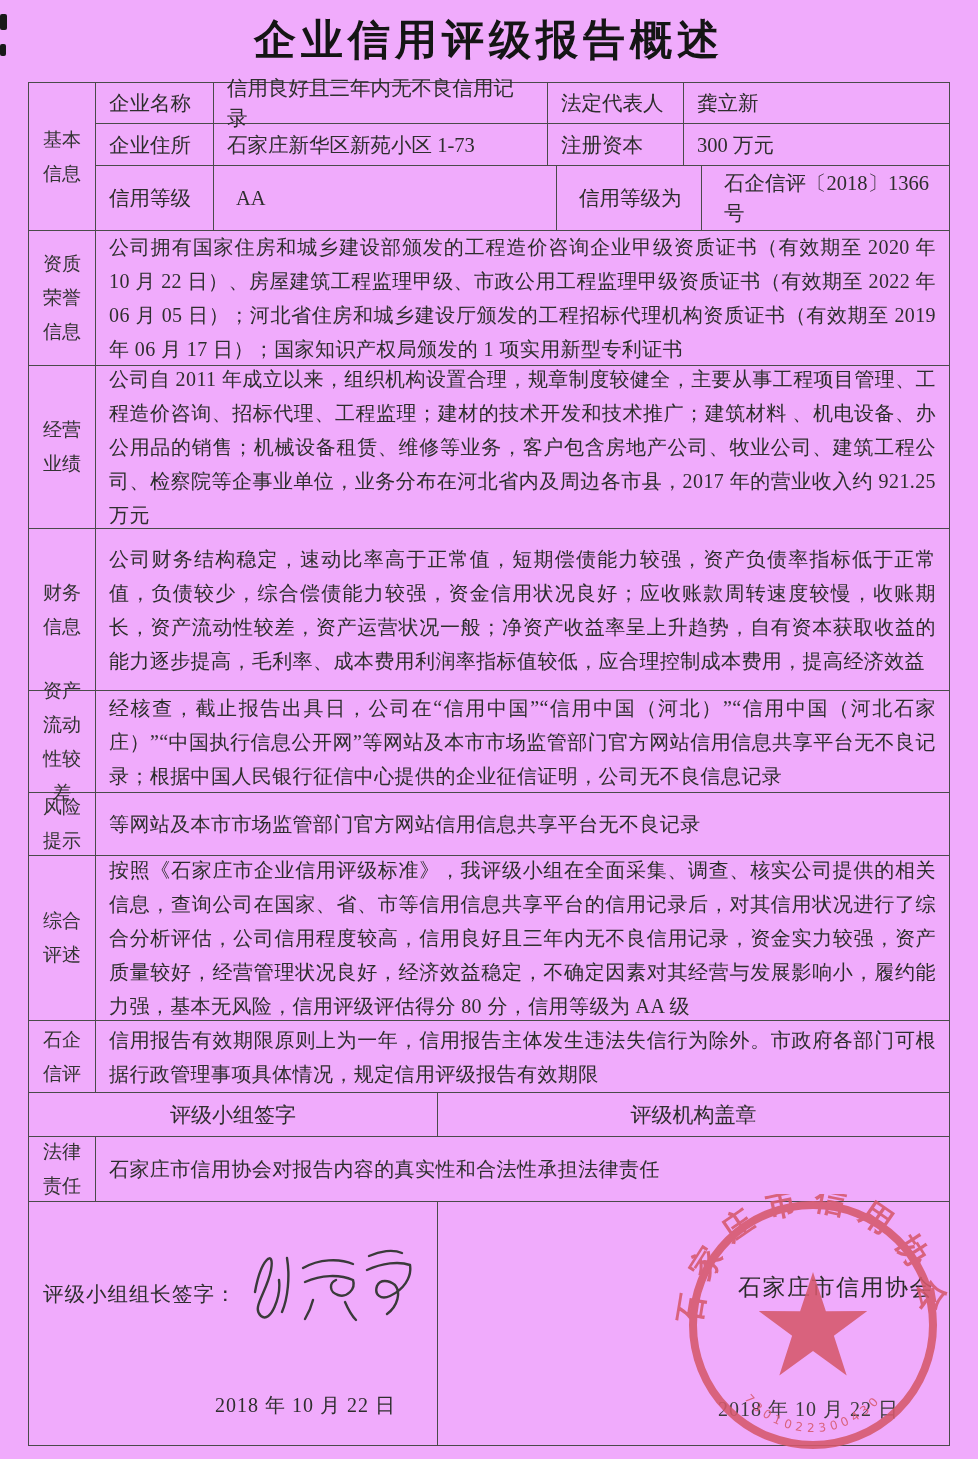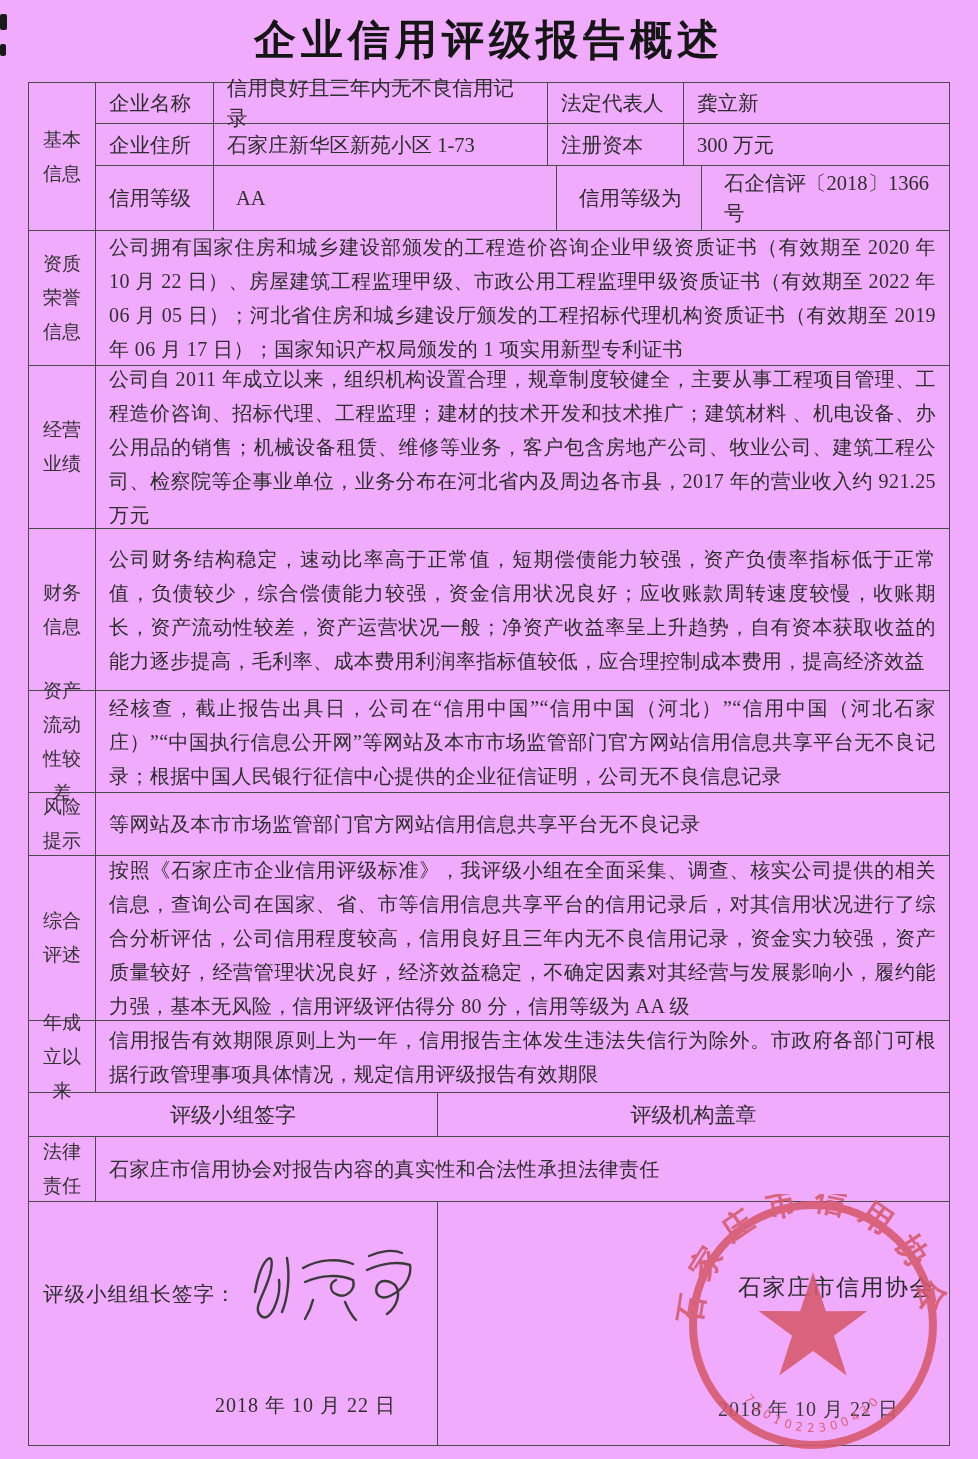--- a/index.html
+++ b/index.html
@@ -143,21 +143,21 @@
     </div>
     <div class="row" style="height:63px">
       <div class="seclabel">风险提示</div>
       <div class="seccontent">等网站及本市市场监管部门官方网站信用信息共享平台无不良记录</div>
     </div>
     <div class="row" style="height:165px">
       <div class="seclabel">综合评述</div>
       <div class="seccontent">按照《石家庄市企业信用评级标准》，我评级小组在全面采集、调查、核实公司提供的相关信息，查询公司在国家、省、市等信用信息共享平台的信用记录后，对其信用状况进行了综合分析评估，公司信用程度较高，信用良好且三年内无不良信用记录，资金实力较强，资产质量较好，经营管理状况良好，经济效益稳定，不确定因素对其经营与发展影响小，履约能力强，基本无风险，信用评级评估得分 80 分，信用等级为 AA 级</div>
     </div>
     <div class="row" style="height:72px">
-      <div class="seclabel">年成立以来</div>
+      <div class="seclabel">石企信评</div>
       <div class="seccontent">信用报告有效期限原则上为一年，信用报告主体发生违法失信行为除外。市政府各部门可根据行政管理事项具体情况，规定信用评级报告有效期限</div>
     </div>
     <div class="row sigheader">
       <div class="sighead-cell sighead-left">评级小组签字</div>
       <div class="sighead-cell sighead-right">评级机构盖章</div>
     </div>
 
     <div class="row" style="height:65px">
       <div class="seclabel">法律责任</div>
       <div class="seccontent">石家庄市信用协会对报告内容的真实性和合法性承担法律责任</div>

